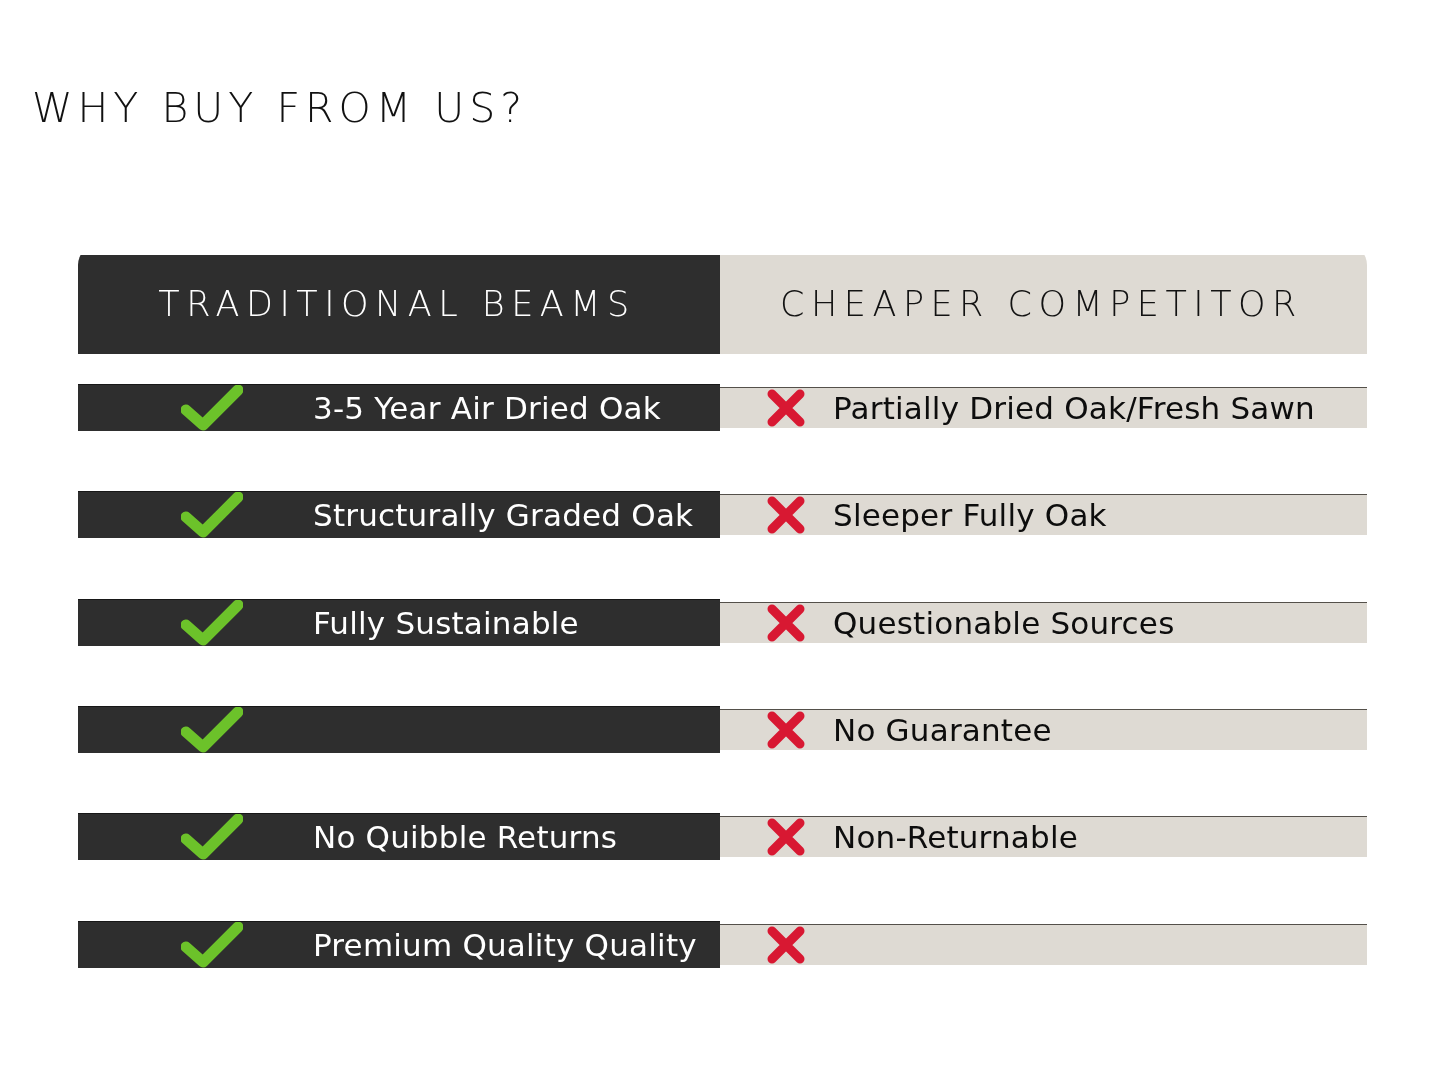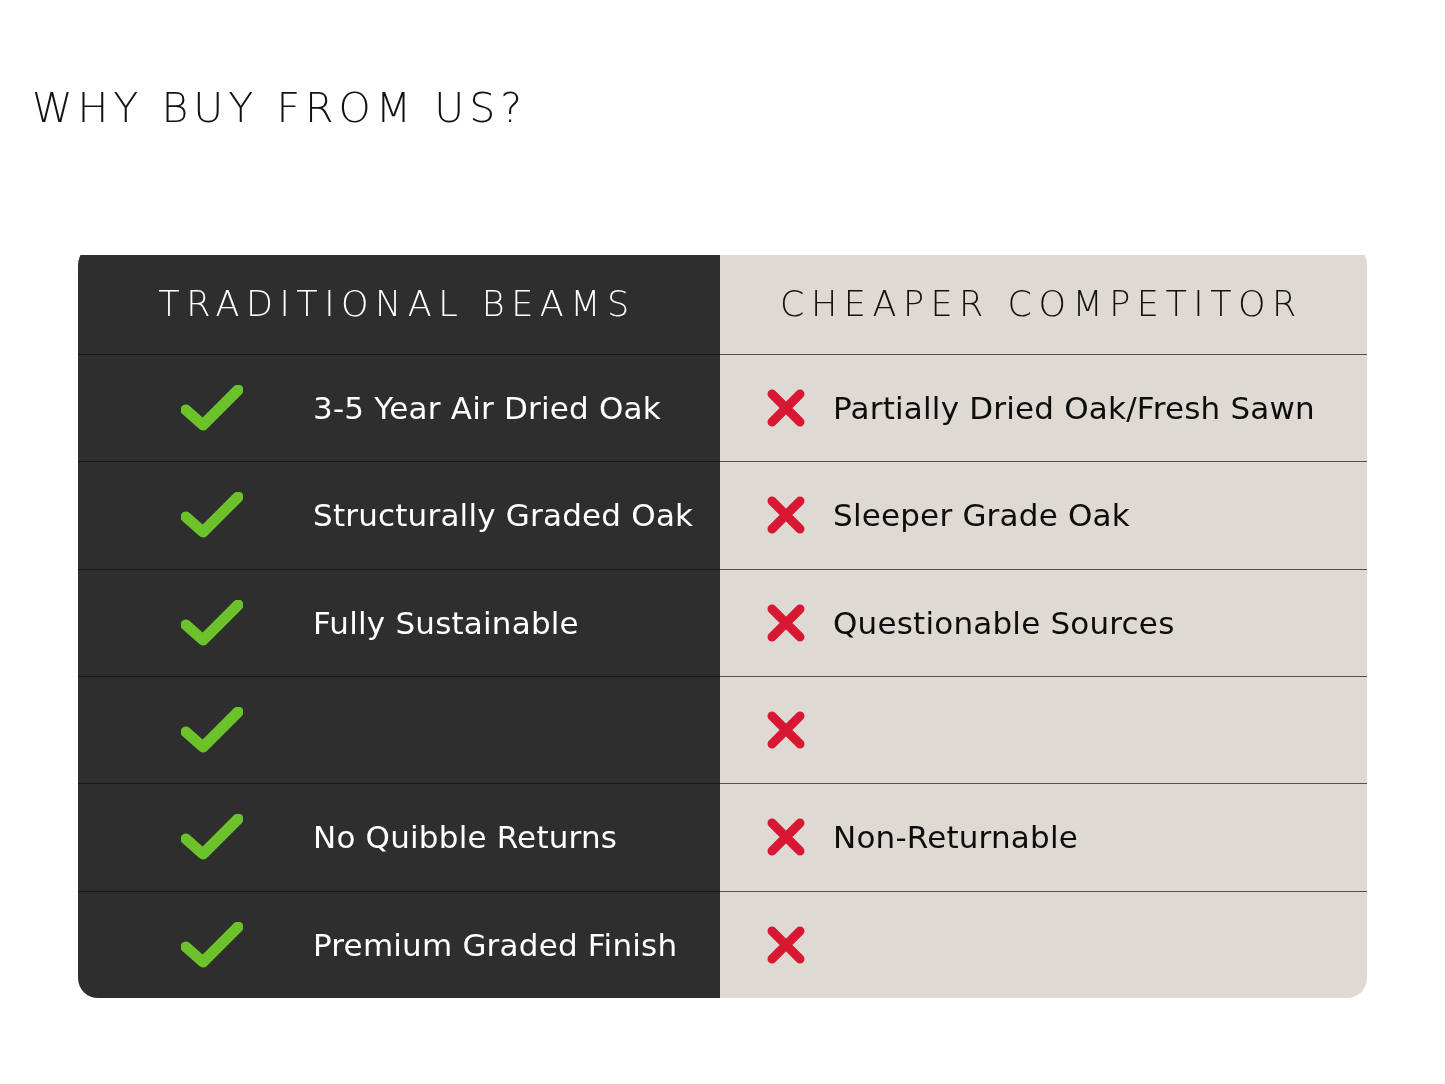--- a/index.html
+++ b/index.html
@@ -50,21 +50,21 @@
     display: flex;
     flex-direction: column;
   }
 
   
   .t-row {
     display: flex;
     width: 100%;
   }
   .t-row.header-row { height: 100px; margin-top: 10px; }
-  .t-row.body-row   { height: 108.6px; }
+  .t-row.body-row   { height: 108.6px; align-items: center; }
 
   .cell {
     box-sizing: border-box;
     display: flex;
     align-items: center;
   }
   .cell.left  { width: 642px; background: #2e2e2e; }
   .cell.right { width: 647px; background: #dedad3; }
 
   
@@ -161,21 +161,21 @@
           </svg>
         </span>
         <span class="item-text">Structurally Graded Oak</span>
       </div>
       <div class="cell right">
         <span class="icon-wrap cross-wrap">
           <svg width="40" height="40" viewBox="0 0 40 40" aria-hidden="true">
             <path d="M6 6 L34 34 M34 6 L6 34" fill="none" stroke="#d81832" stroke-width="9" stroke-linecap="round" stroke-linejoin="round"></path>
           </svg>
         </span>
-        <span class="item-text">Sleeper Grade Oak</span>
+        <span class="item-text">Sleeper Fully Oak</span>
       </div>
     </div>
 
     <div class="t-row body-row">
       <div class="cell left">
         <span class="icon-wrap check-wrap">
           <svg width="62" height="46" viewBox="0 0 62 46" aria-hidden="true">
             <path d="M5 25 L22 40 L57 5" fill="none" stroke="#6cc22a" stroke-width="11" stroke-linecap="round" stroke-linejoin="round"></path>
           </svg>
         </span>
@@ -198,20 +198,21 @@
             <path d="M5 25 L22 40 L57 5" fill="none" stroke="#6cc22a" stroke-width="11" stroke-linecap="round" stroke-linejoin="round"></path>
           </svg>
         </span>
       </div>
       <div class="cell right">
         <span class="icon-wrap cross-wrap">
           <svg width="40" height="40" viewBox="0 0 40 40" aria-hidden="true">
             <path d="M6 6 L34 34 M34 6 L6 34" fill="none" stroke="#d81832" stroke-width="9" stroke-linecap="round" stroke-linejoin="round"></path>
           </svg>
         </span>
+        <span class="item-text">No Guarantee</span>
       </div>
     </div>
 
     <div class="t-row body-row">
       <div class="cell left">
         <span class="icon-wrap check-wrap">
           <svg width="62" height="46" viewBox="0 0 62 46" aria-hidden="true">
             <path d="M5 25 L22 40 L57 5" fill="none" stroke="#6cc22a" stroke-width="11" stroke-linecap="round" stroke-linejoin="round"></path>
           </svg>
         </span>
@@ -227,21 +228,21 @@
       </div>
     </div>
 
     <div class="t-row body-row">
       <div class="cell left">
         <span class="icon-wrap check-wrap">
           <svg width="62" height="46" viewBox="0 0 62 46" aria-hidden="true">
             <path d="M5 25 L22 40 L57 5" fill="none" stroke="#6cc22a" stroke-width="11" stroke-linecap="round" stroke-linejoin="round"></path>
           </svg>
         </span>
-        <span class="item-text">Premium Graded Finish</span>
+        <span class="item-text">Premium Quality Quality</span>
       </div>
       <div class="cell right">
         <span class="icon-wrap cross-wrap">
           <svg width="40" height="40" viewBox="0 0 40 40" aria-hidden="true">
             <path d="M6 6 L34 34 M34 6 L6 34" fill="none" stroke="#d81832" stroke-width="9" stroke-linecap="round" stroke-linejoin="round"></path>
           </svg>
         </span>
       </div>
     </div>
 

